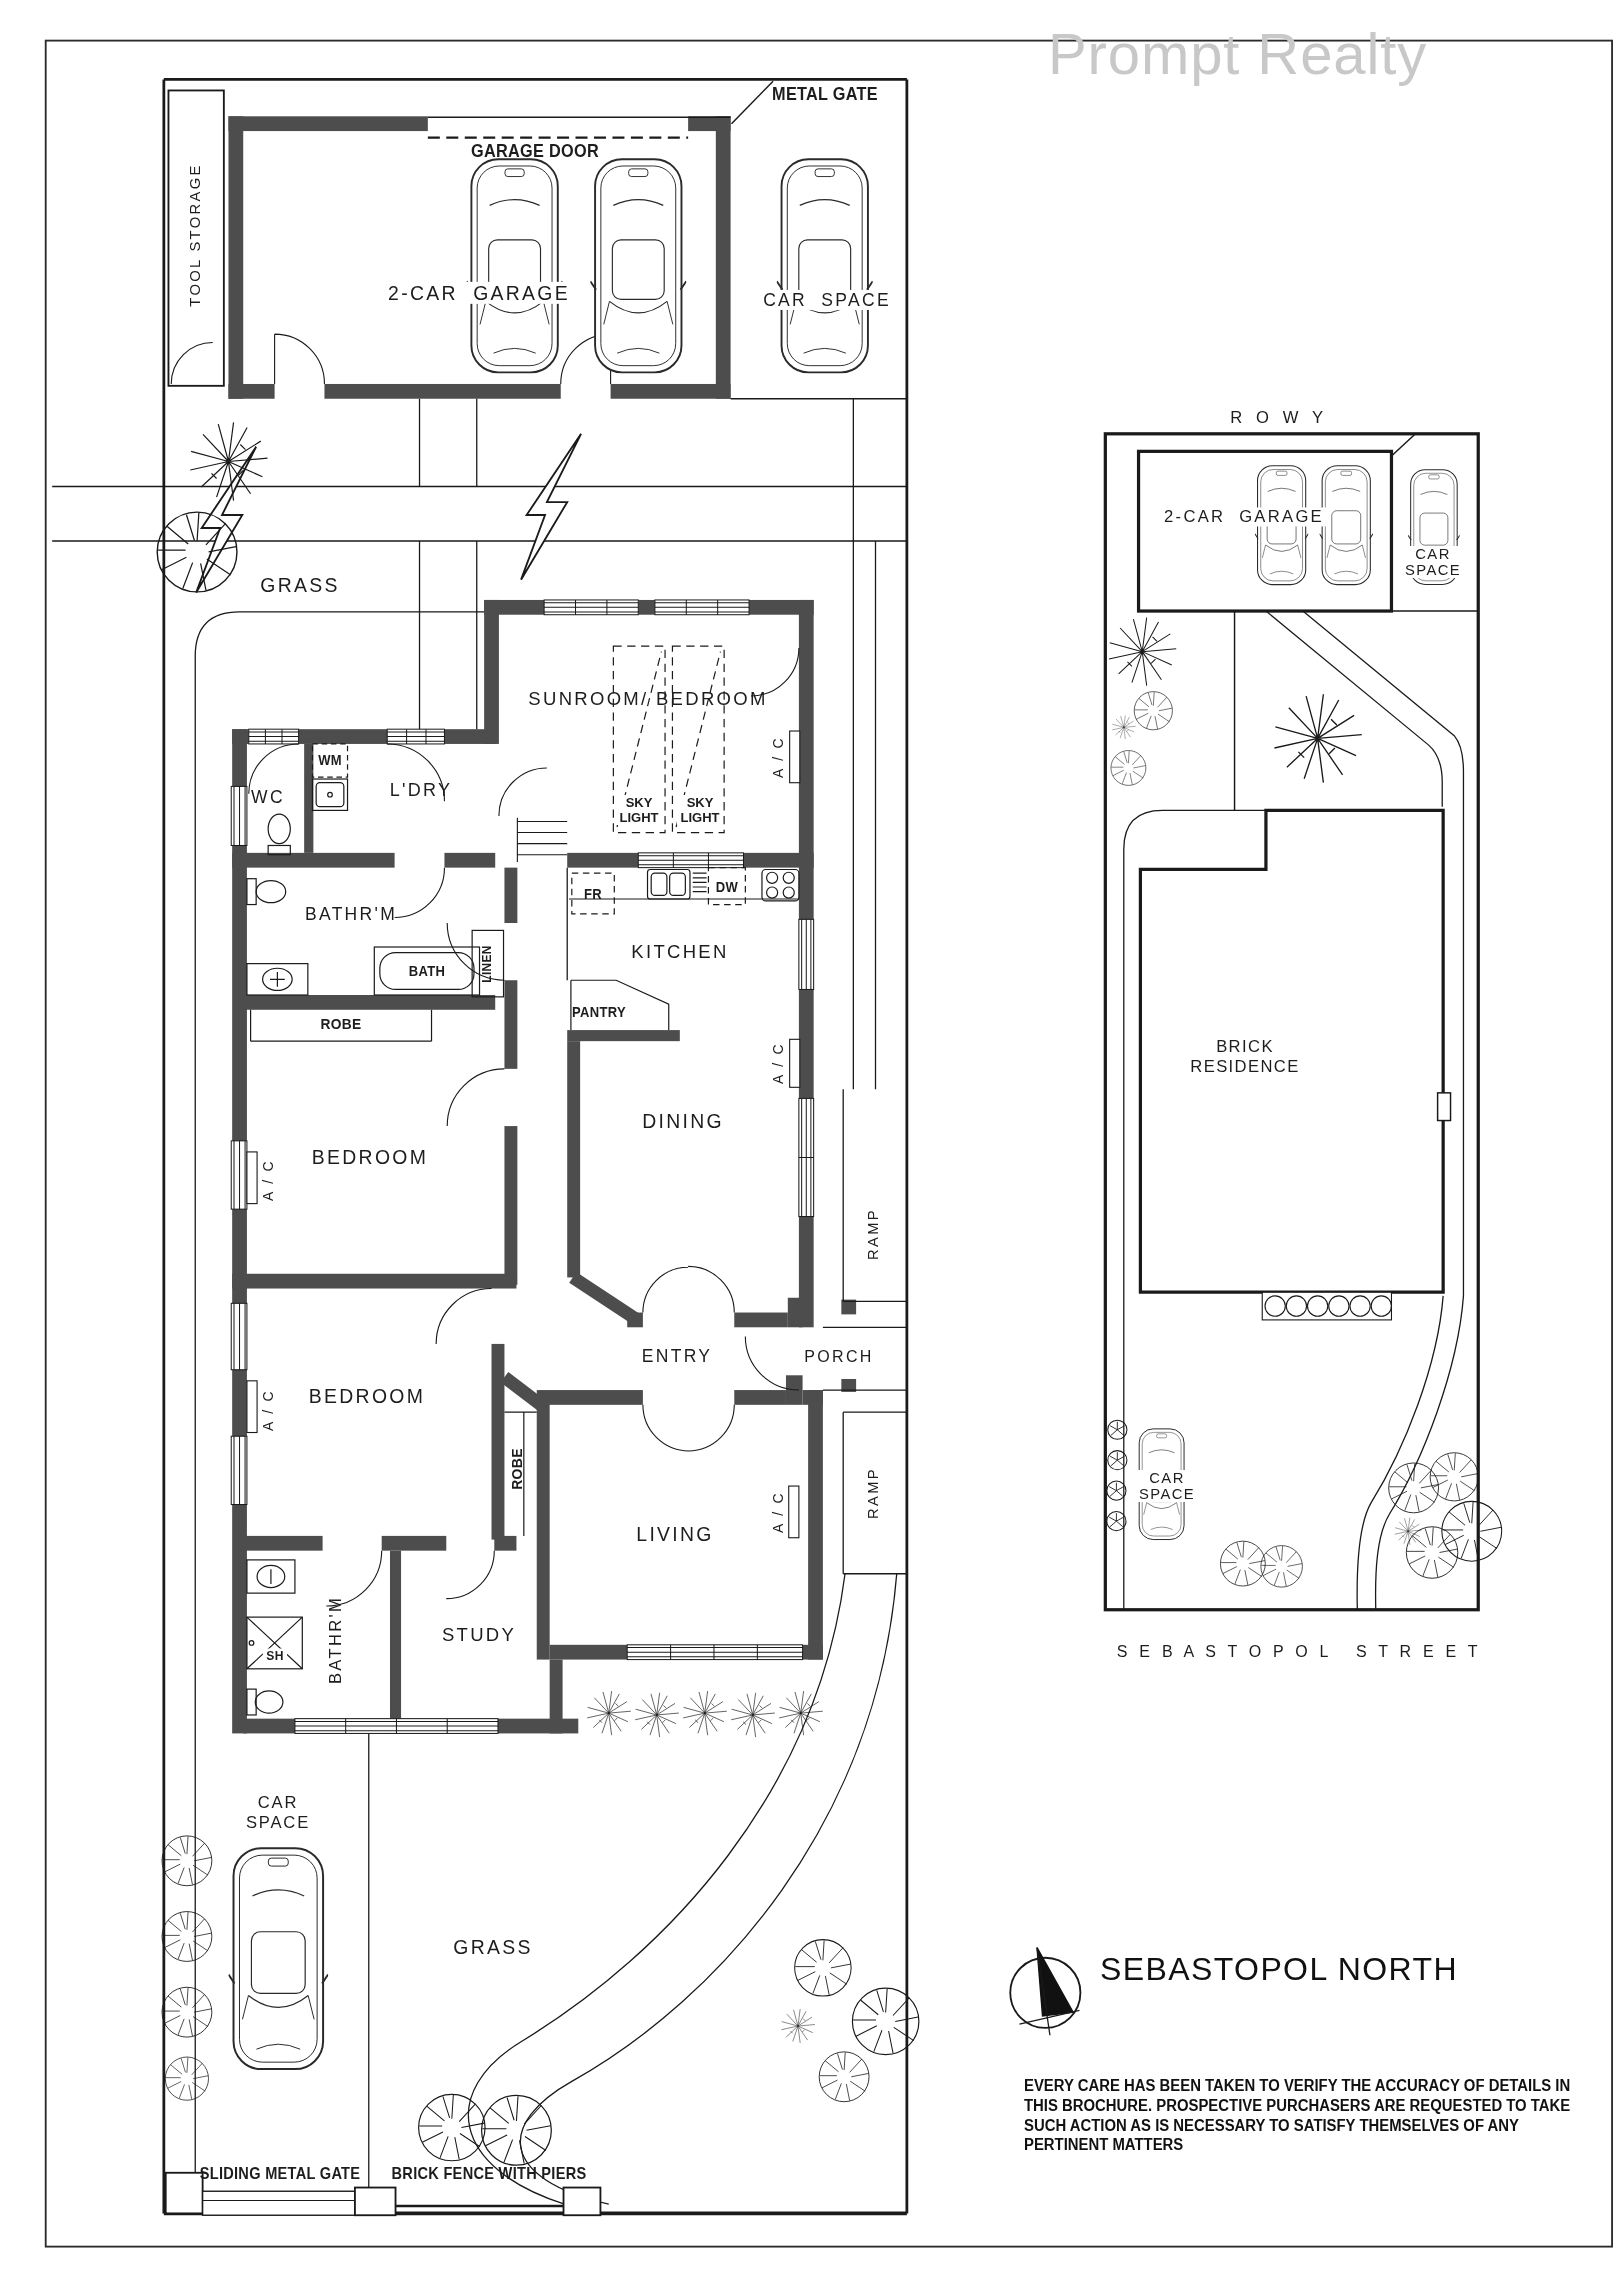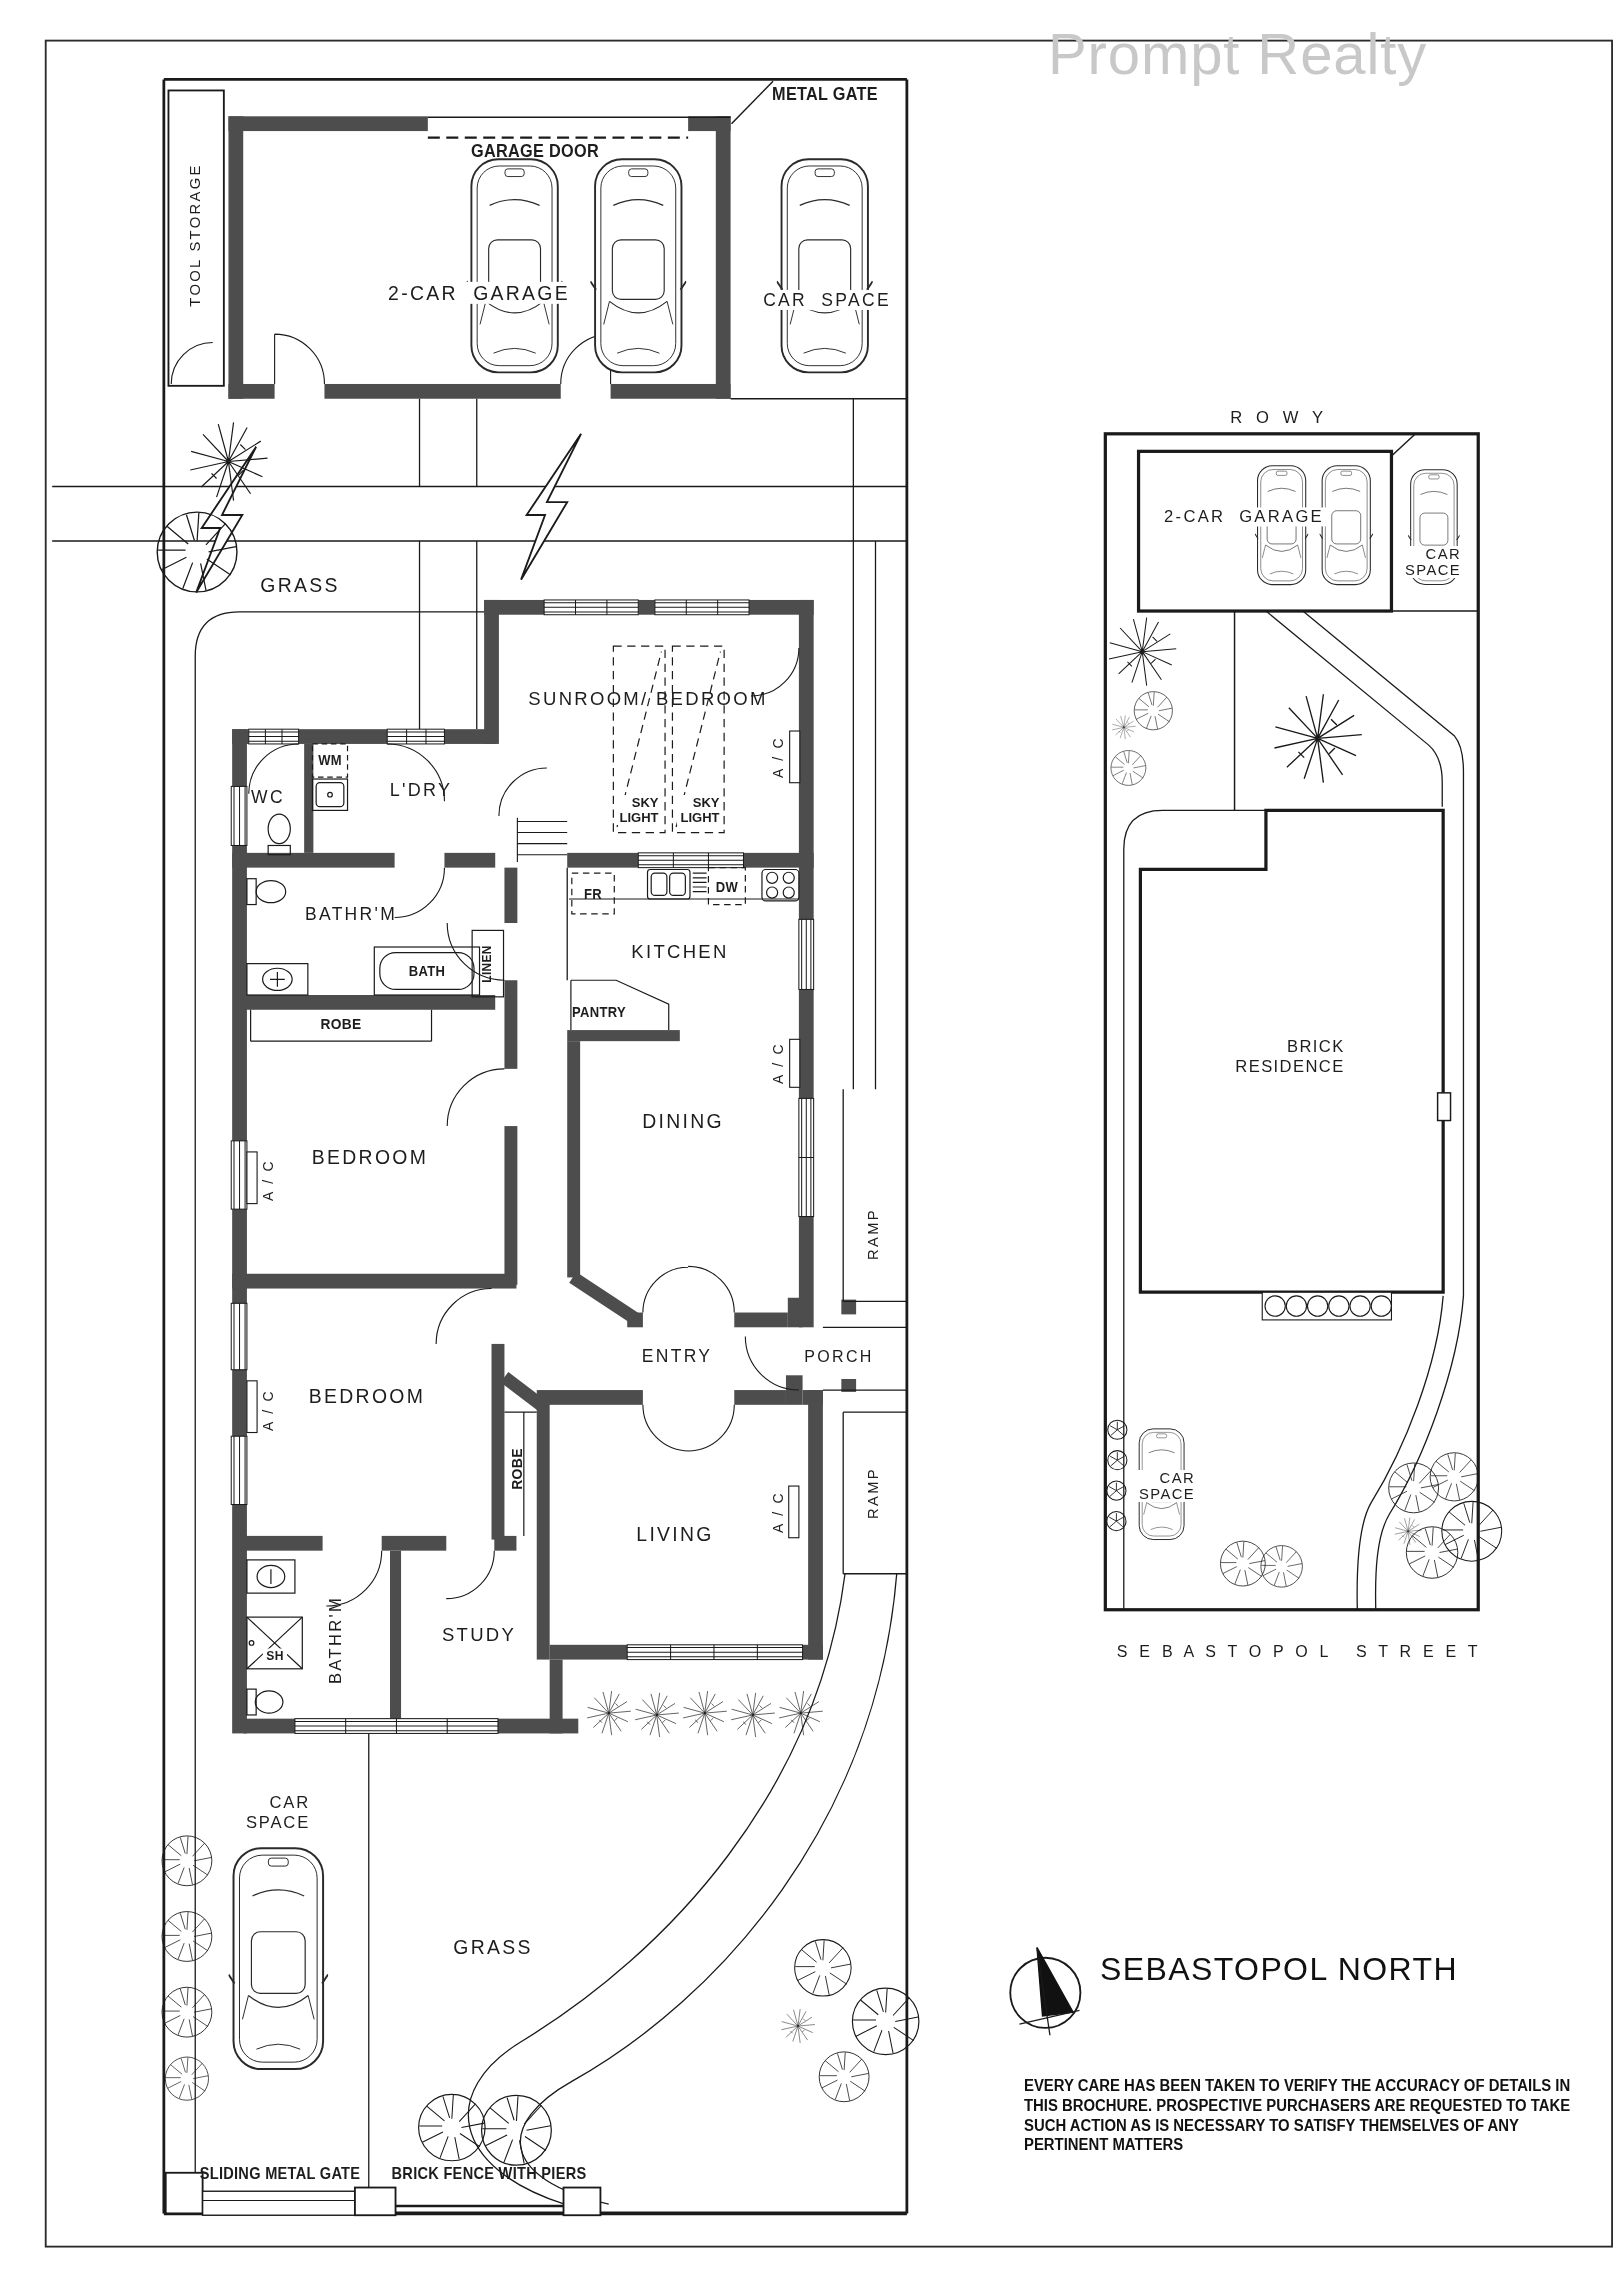--- a/index.html
+++ b/index.html
@@ -8,21 +8,21 @@
   #draw{position:absolute;left:0;top:0;}
   .L{position:absolute;transform:translate(-50%,-50%);white-space:pre;color:#1d1d1d;
      font-family:"Liberation Sans",sans-serif;line-height:1.15;z-index:5;}
   .g{letter-spacing:2.3px;font-weight:400;}
   .v{writing-mode:vertical-rl;transform:translate(-50%,-50%) rotate(180deg);}
   .a{font-weight:600;letter-spacing:0.3px;transform:translate(-50%,-50%) scaleX(.93);}
   .av{font-weight:600;letter-spacing:0.3px;writing-mode:vertical-rl;
       transform:translate(-50%,-50%) rotate(180deg);}
   .c{background:#fff;padding:0 3.7px;}
   .L2{position:absolute;transform:translate(-50%,-50%);text-align:center;color:#1d1d1d;z-index:5;}
-  .L2 span{display:block;white-space:pre;text-align:right;}
+  .L2 span{display:block;white-space:pre;}
   #watermark{position:absolute;left:1030px;top:20px;font-size:58px;color:#c8c8c8;
      letter-spacing:0.9px;z-index:6;font-weight:400;}
   #address{position:absolute;left:1082px;top:1946px;font-size:32px;letter-spacing:1.4px;
      color:#111;line-height:1.45;z-index:5;}
   #disclaimer{position:absolute;left:1006px;top:2076px;font-size:16px;font-weight:700;
      color:#111;line-height:1.24;transform:scaleX(.93);transform-origin:left top;z-index:5;}
 </style>
 </head>
 <body>
 
@@ -450,21 +450,21 @@
 <div class="L g" style="left:475px;top:1947px;font-size:19.4px;">GRASS</div>
 <div class="L a" style="left:262px;top:2174px;font-size:15.7px;">SLIDING METAL GATE</div>
 <div class="L a" style="left:471px;top:2174px;font-size:15.7px;">BRICK FENCE WITH PIERS</div>
 
 <div class="L g" style="left:1261px;top:418px;font-size:16.6px;letter-spacing:4.6px;">R O W Y</div>
 <div class="L g c" style="left:1226px;top:517px;font-size:16.6px;">2-CAR  GARAGE</div>
 <div class="L2" style="left:1415px;top:562px;font-size:14.8px;letter-spacing:1.4px;">
       <span class="c">CAR</span>
       <span class="c">SPACE</span>
     </div>
-<div class="L2" style="left:1272px;top:1057px;font-size:16.6px;letter-spacing:1.4px;">
+<div class="L2" style="left:1227px;top:1057px;font-size:16.6px;letter-spacing:1.4px;">
       <span>BRICK</span>
       <span>RESIDENCE</span>
     </div>
 <div class="L2" style="left:1149px;top:1486px;font-size:14.8px;letter-spacing:1.4px;">
       <span class="c">CAR</span>
       <span class="c">SPACE</span>
     </div>
 <div class="L g" style="left:1281px;top:1652px;font-size:16px;letter-spacing:3.7px;">S E B A S T O P O L   S T R E E T</div>
 
 <div id="address">

